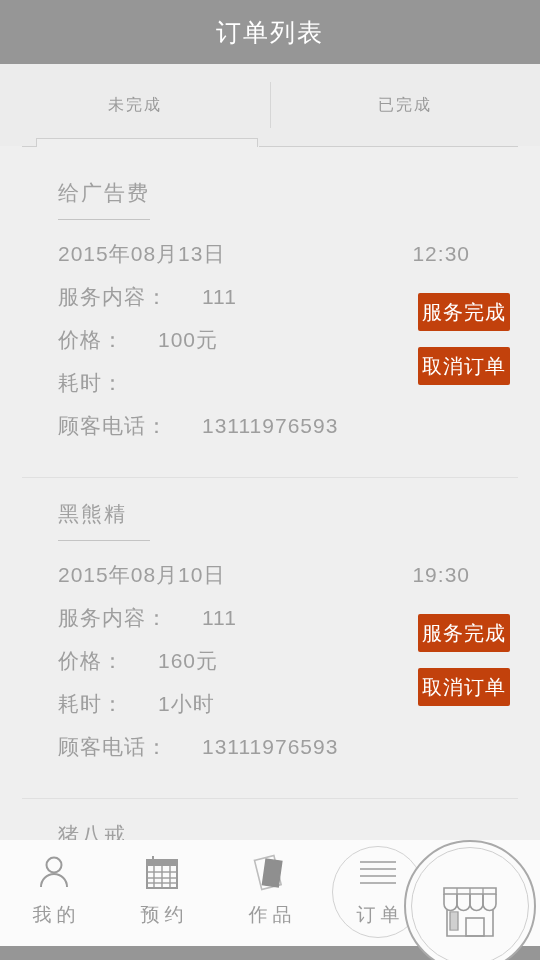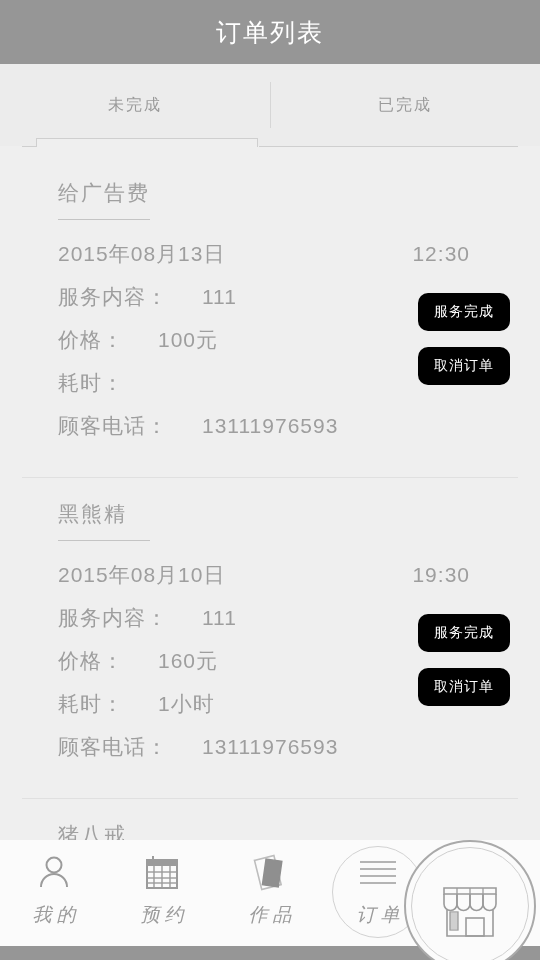--- a/index.html
+++ b/index.html
@@ -133,29 +133,29 @@
 
   .card-actions {
     position: absolute;
     right: 30px;
     top: 136px;
     display: flex;
     flex-direction: column;
     gap: 16px;
   }
   .action-btn {
-    background: #000000;
+    background: #c2410c;
     color: #ffffff;
     border: none;
     font-family: inherit;
-    font-size: 14px;
+    font-size: 20px;
     letter-spacing: 1px;
     width: 92px;
     height: 38px;
-    border-radius: 10px;
+    border-radius: 2px;
     cursor: pointer;
   }
   .card-sep {
     height: 1px;
     background: #e0e0e0;
     margin: 4px 22px 0 22px;
   }
 
   
   .bottomnav {
@@ -170,21 +170,20 @@
     padding-top: 10px;
   }
   .nav-item {
     flex: 1;
     display: flex;
     flex-direction: column;
     align-items: center;
     justify-content: flex-start;
     cursor: pointer;
     position: relative;
-    font-style: italic;
   }
   .nav-icon {
     height: 46px;
     display: flex;
     align-items: center;
     justify-content: center;
   }
   .nav-label {
     margin-top: 6px;
     font-size: 19px;

